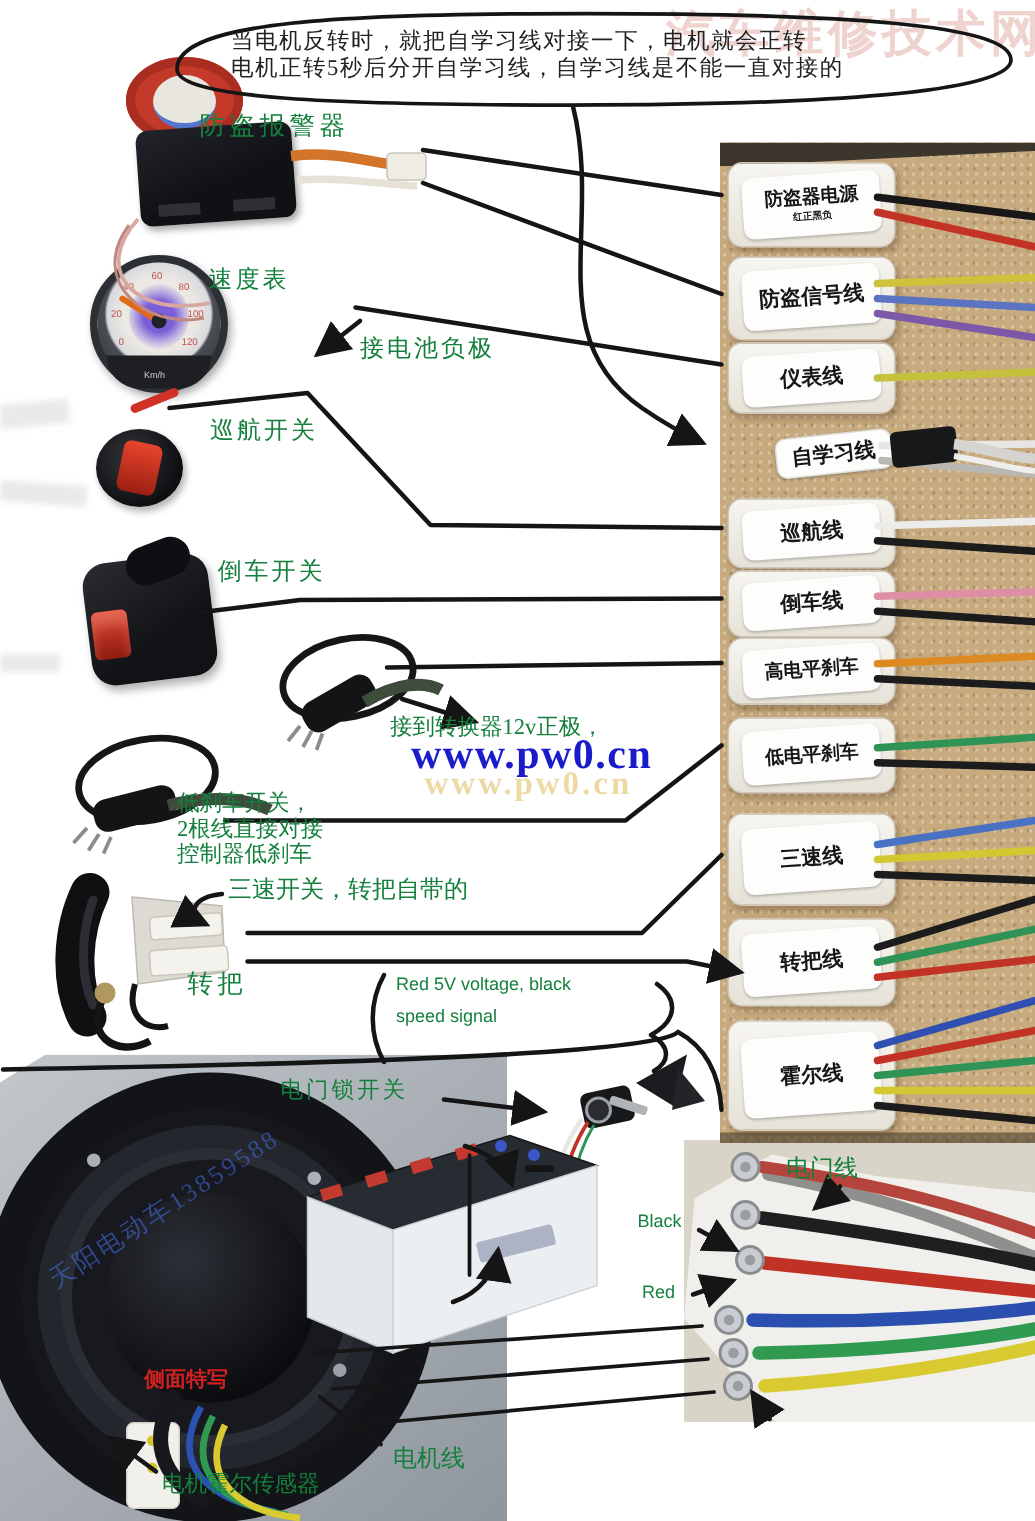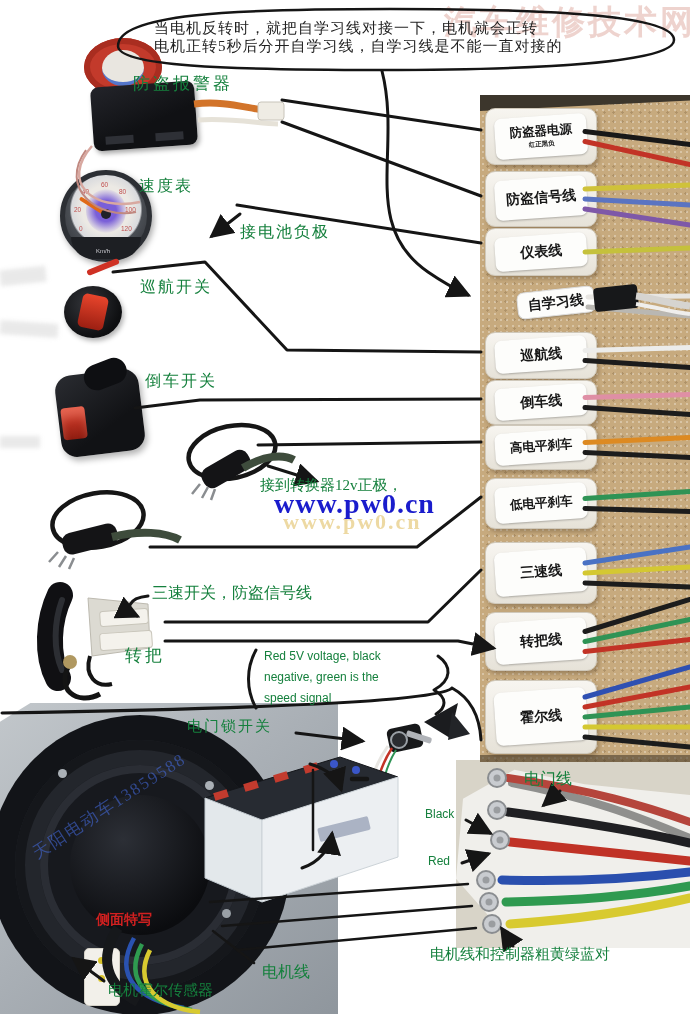--- a/index.html
+++ b/index.html
@@ -383,30 +383,33 @@
   </div>
 
   <div class="lbl" style="left:133px;top:72px;font-size:17px;letter-spacing:3px;">防盗报警器</div>
   <div class="lbl" style="left:139px;top:176px;letter-spacing:2px;">速度表</div>
   <div class="lbl" style="left:240px;top:222px;letter-spacing:2px;text-align:center;">接电池负极</div>
   <div class="lbl" style="left:118px;top:277px;letter-spacing:2px;margin-left:22px;">巡航开关</div>
   <div class="lbl" style="left:145px;top:371px;letter-spacing:2px;">倒车开关</div>
   <div class="lbl small" style="left:260px;top:477px;">接到转换器12v正极，</div>
   <div id="wm-pw">www.pw0.cn</div>
   <div id="wm-pw-echo">www.pw0.cn</div>
-  <div class="lbl" style="left:152px;top:583px;">三速开关，防盗信号线</div>
+  <div class="lbl small" style="left:118px;top:528px;">
+    <div>低刹车开关，</div>
+    <div>2根线直接对接</div>
+    <div>控制器低刹车</div>
+  </div>
+  <div class="lbl" style="left:152px;top:583px;">三速开关，转把自带的</div>
   <div class="lbl" style="left:125px;top:644px;font-size:17px;letter-spacing:3px;">转把</div>
   <div class="lbl en" style="left:264px;top:646px;">
     <div>Red 5V voltage, black</div>
-    <div>negative, green is the</div>
     <div>speed signal</div>
   </div>
   <div class="lbl" style="left:187px;top:717px;font-size:15px;letter-spacing:2px;">电门锁开关</div>
   <div class="lbl en" style="left:425px;top:804px;">Black</div>
   <div class="lbl en" style="left:428px;top:851px;">Red</div>
   <div class="lbl" style="left:524px;top:769px;">电门线</div>
   <div class="lbl" style="left:262px;top:962px;">电机线</div>
   <div class="lbl small" style="left:108px;top:982px;">电机霍尔传感器</div>
   <div class="lbl small" style="left:430px;top:946px;">
-    <div>电机线和控制器粗黄绿蓝对</div>
   </div>
 
 </div>
 
 </body></html>

